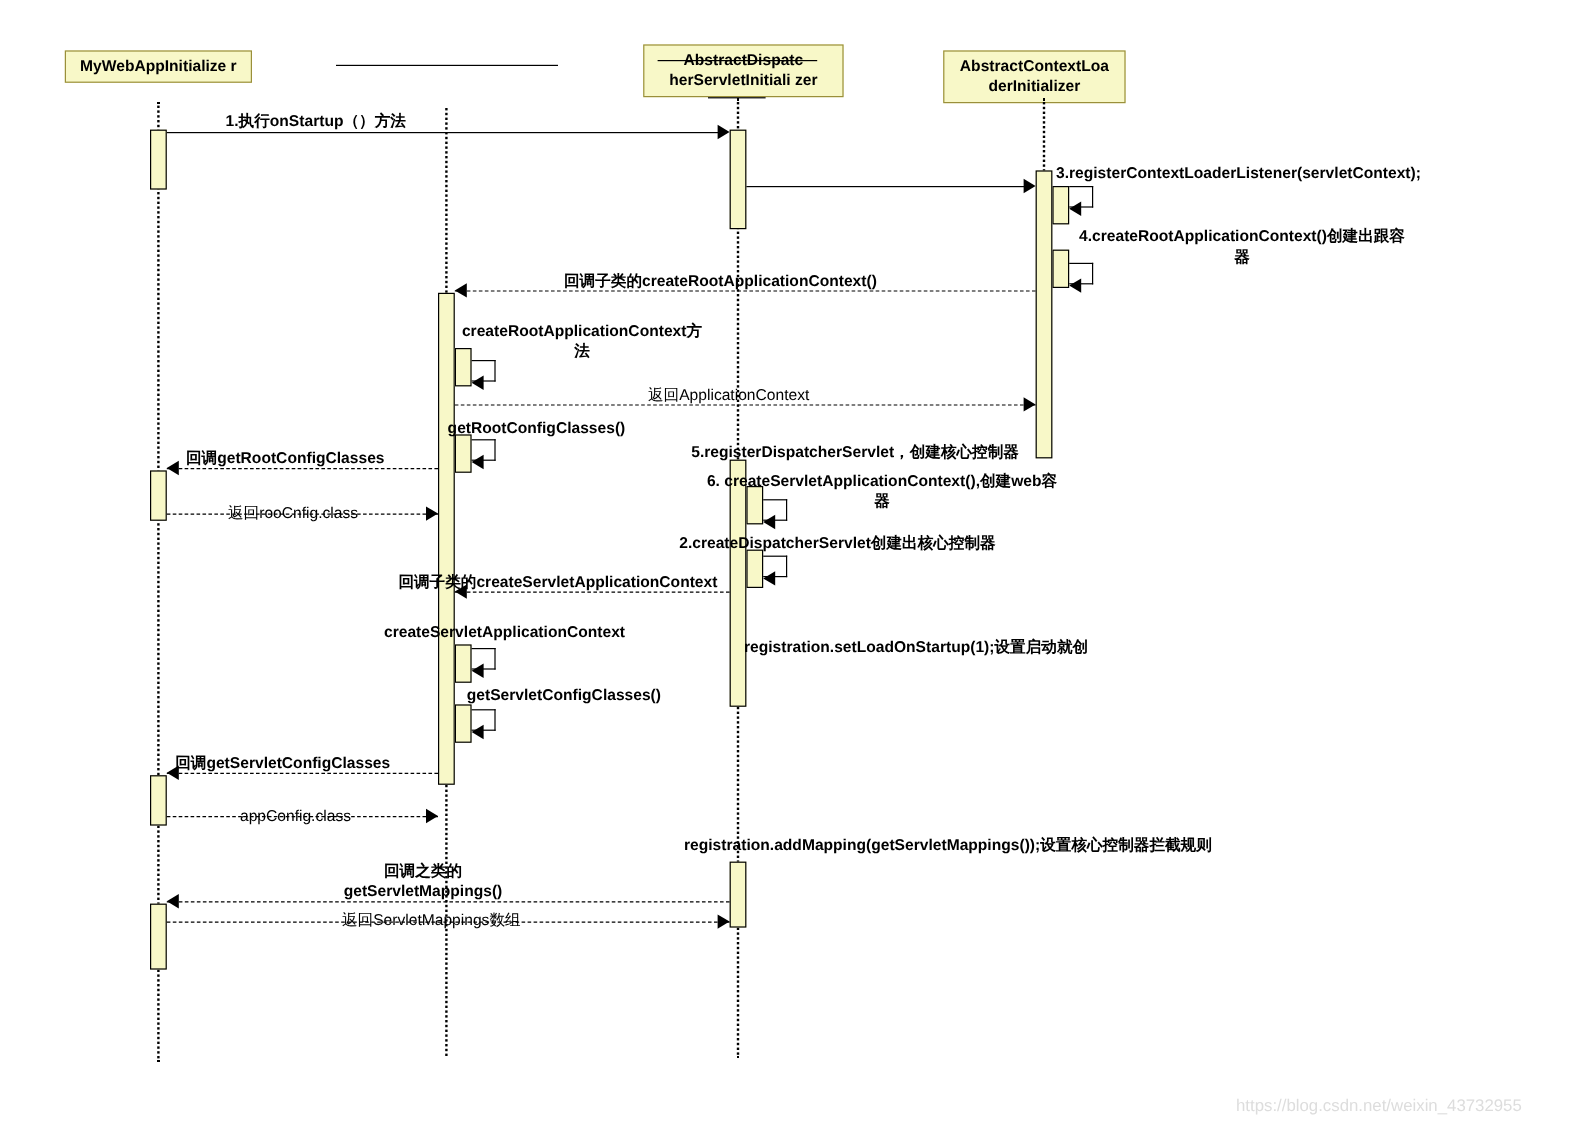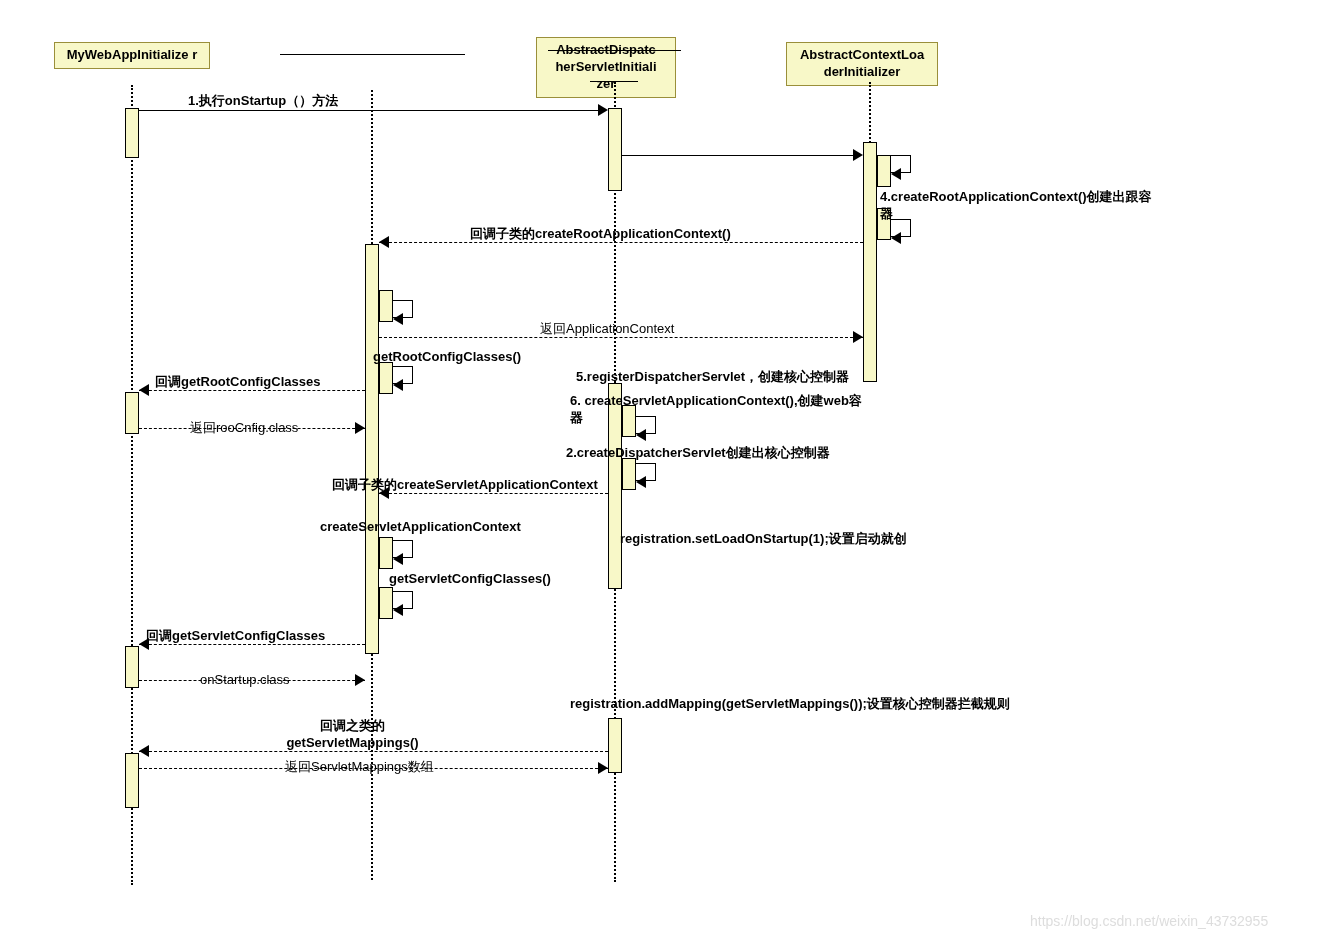--- a/index.html
+++ b/index.html
@@ -33,21 +33,21 @@
   }
   .activation {
     position: absolute;
     background: #f8f8c8;
     border: 1.2px solid #000;
     width: 14px;
   }
   .msg {
     position: absolute;
     font-weight: bold;
-    text-align: left;
+    text-align: center;
     white-space: pre;
     line-height: 1.3;
   }
   .arrow-solid {
     position: absolute;
     height: 0;
     border-top: 1.5px solid #000;
   }
   .arrow-dash {
     position: absolute;
@@ -80,21 +80,21 @@
     font-size: 14px;
   }
 </style>
 </head>
 <body>
 
 <div id="canvas">
 
   <div class="participant" style="left:54px;top:42px;width:156px">MyWebAppInitialize
 r</div>
-  <div class="participant" style="left:536px;top:37px;width:140px">AbstractDispatc
+  <div class="participant" style="left:536px;top:37px;width:167px">AbstractDispatc
 herServletInitiali
 zer</div>
   <div class="participant" style="left:786px;top:42px;width:152px">AbstractContextLoa
 derInitializer</div>
 
   <div class="lifeline" style="left:131px;top:85px;height:800px"></div>
   <div class="lifeline" style="left:371px;top:90px;height:790px"></div>
   <div class="lifeline" style="left:614px;top:82px;height:800px"></div>
   <div class="lifeline" style="left:869px;top:82px;height:300px"></div>
 
@@ -120,32 +120,35 @@
   <div class="activation" style="left:608px;top:718px;height:55px"></div>
   <div class="activation" style="left:125px;top:753px;height:55px"></div>
 
   <div class="msg" style="left:188px;top:93px">1.执行onStartup（）方法</div>
   <div class="arrow-solid" style="left:139px;top:110px;width:465px"></div>
   <div class="head-r" style="left:598px;top:104px"></div>
 
   <div class="arrow-solid" style="left:622px;top:155px;width:238px"></div>
   <div class="head-r" style="left:853px;top:149px"></div>
 
+  <div class="msg" style="left:880px;top:136px">3.registerContextLoaderListener(servletContext);</div>
   <div class="selfloop" style="left:891px;top:155px;width:20px;height:18px"></div>
   <div class="head-l" style="left:891px;top:168px"></div>
 
   <div class="msg" style="left:880px;top:189px;width:310px">4.createRootApplicationContext()创建出跟容
 器</div>
   <div class="selfloop" style="left:891px;top:219px;width:20px;height:18px"></div>
   <div class="head-l" style="left:891px;top:232px"></div>
 
   <div class="msg" style="left:470px;top:226px">回调子类的createRootApplicationContext()</div>
   <div class="arrow-dash" style="left:379px;top:242px;width:484px"></div>
   <div class="head-l" style="left:379px;top:236px"></div>
 
+  <div class="msg" style="left:360px;top:268px;width:250px">createRootApplicationContext方
+法</div>
   <div class="selfloop" style="left:393px;top:300px;width:20px;height:18px"></div>
   <div class="head-l" style="left:393px;top:313px"></div>
 
   <div class="msg" style="left:540px;top:321px;font-weight:normal">返回ApplicationContext</div>
   <div class="arrow-dash" style="left:379px;top:337px;width:484px"></div>
   <div class="head-r" style="left:853px;top:331px"></div>
 
   <div class="msg" style="left:373px;top:349px">getRootConfigClasses()</div>
   <div class="selfloop" style="left:393px;top:366px;width:20px;height:18px"></div>
   <div class="head-l" style="left:393px;top:379px"></div>
@@ -180,21 +183,21 @@
   <div class="msg" style="left:620px;top:531px">registration.setLoadOnStartup(1);设置启动就创</div>
 
   <div class="msg" style="left:389px;top:571px">getServletConfigClasses()</div>
   <div class="selfloop" style="left:393px;top:591px;width:20px;height:18px"></div>
   <div class="head-l" style="left:393px;top:604px"></div>
 
   <div class="msg" style="left:146px;top:628px">回调getServletConfigClasses</div>
   <div class="arrow-dash" style="left:139px;top:644px;width:226px"></div>
   <div class="head-l" style="left:139px;top:638px"></div>
 
-  <div class="msg" style="left:200px;top:672px;font-weight:normal">onStartup.class</div>
+  <div class="msg" style="left:200px;top:672px;font-weight:normal">appConfig.class</div>
   <div class="arrow-dash" style="left:139px;top:680px;width:226px"></div>
   <div class="head-r" style="left:355px;top:674px"></div>
 
   <div class="msg" style="left:570px;top:696px">registration.addMapping(getServletMappings());设置核心控制器拦截规则</div>
 
   <div class="msg" style="left:270px;top:718px;text-align:center;width:165px">回调之类的
 getServletMappings()</div>
   <div class="arrow-dash" style="left:139px;top:751px;width:469px"></div>
   <div class="head-l" style="left:139px;top:745px"></div>
 

